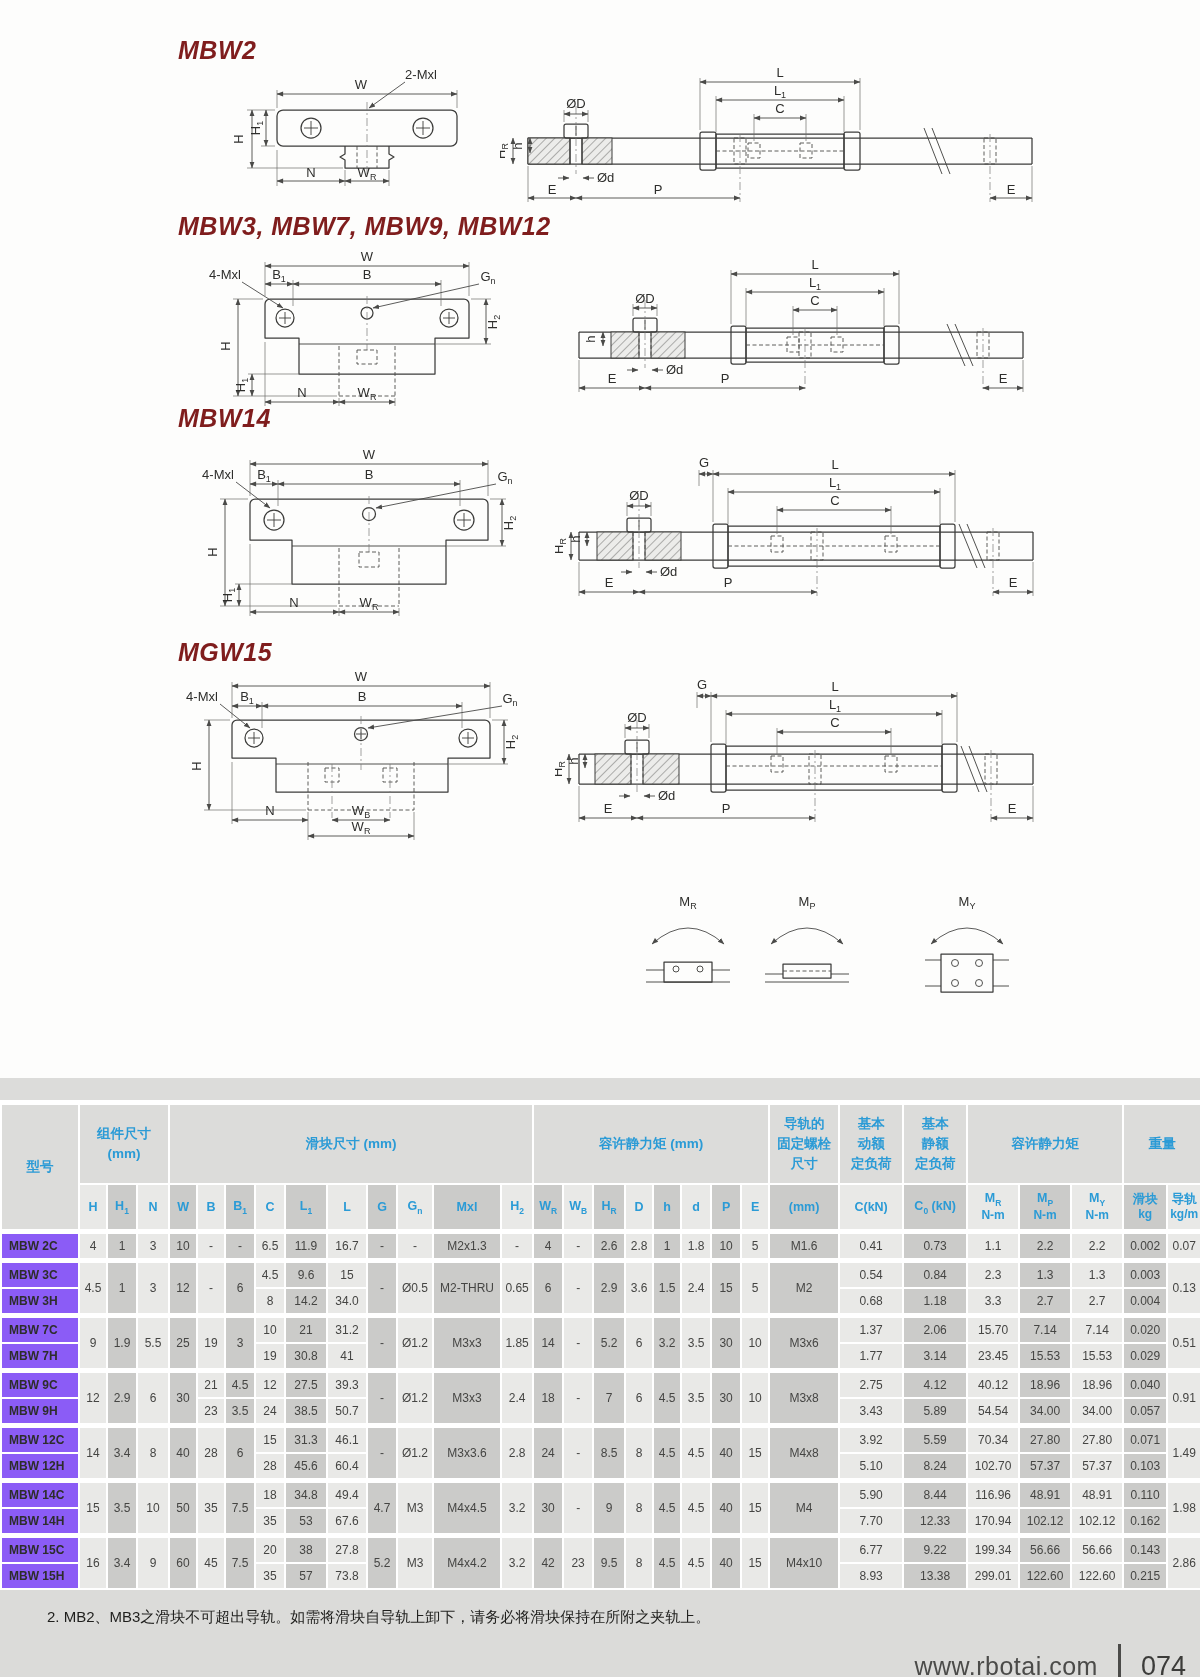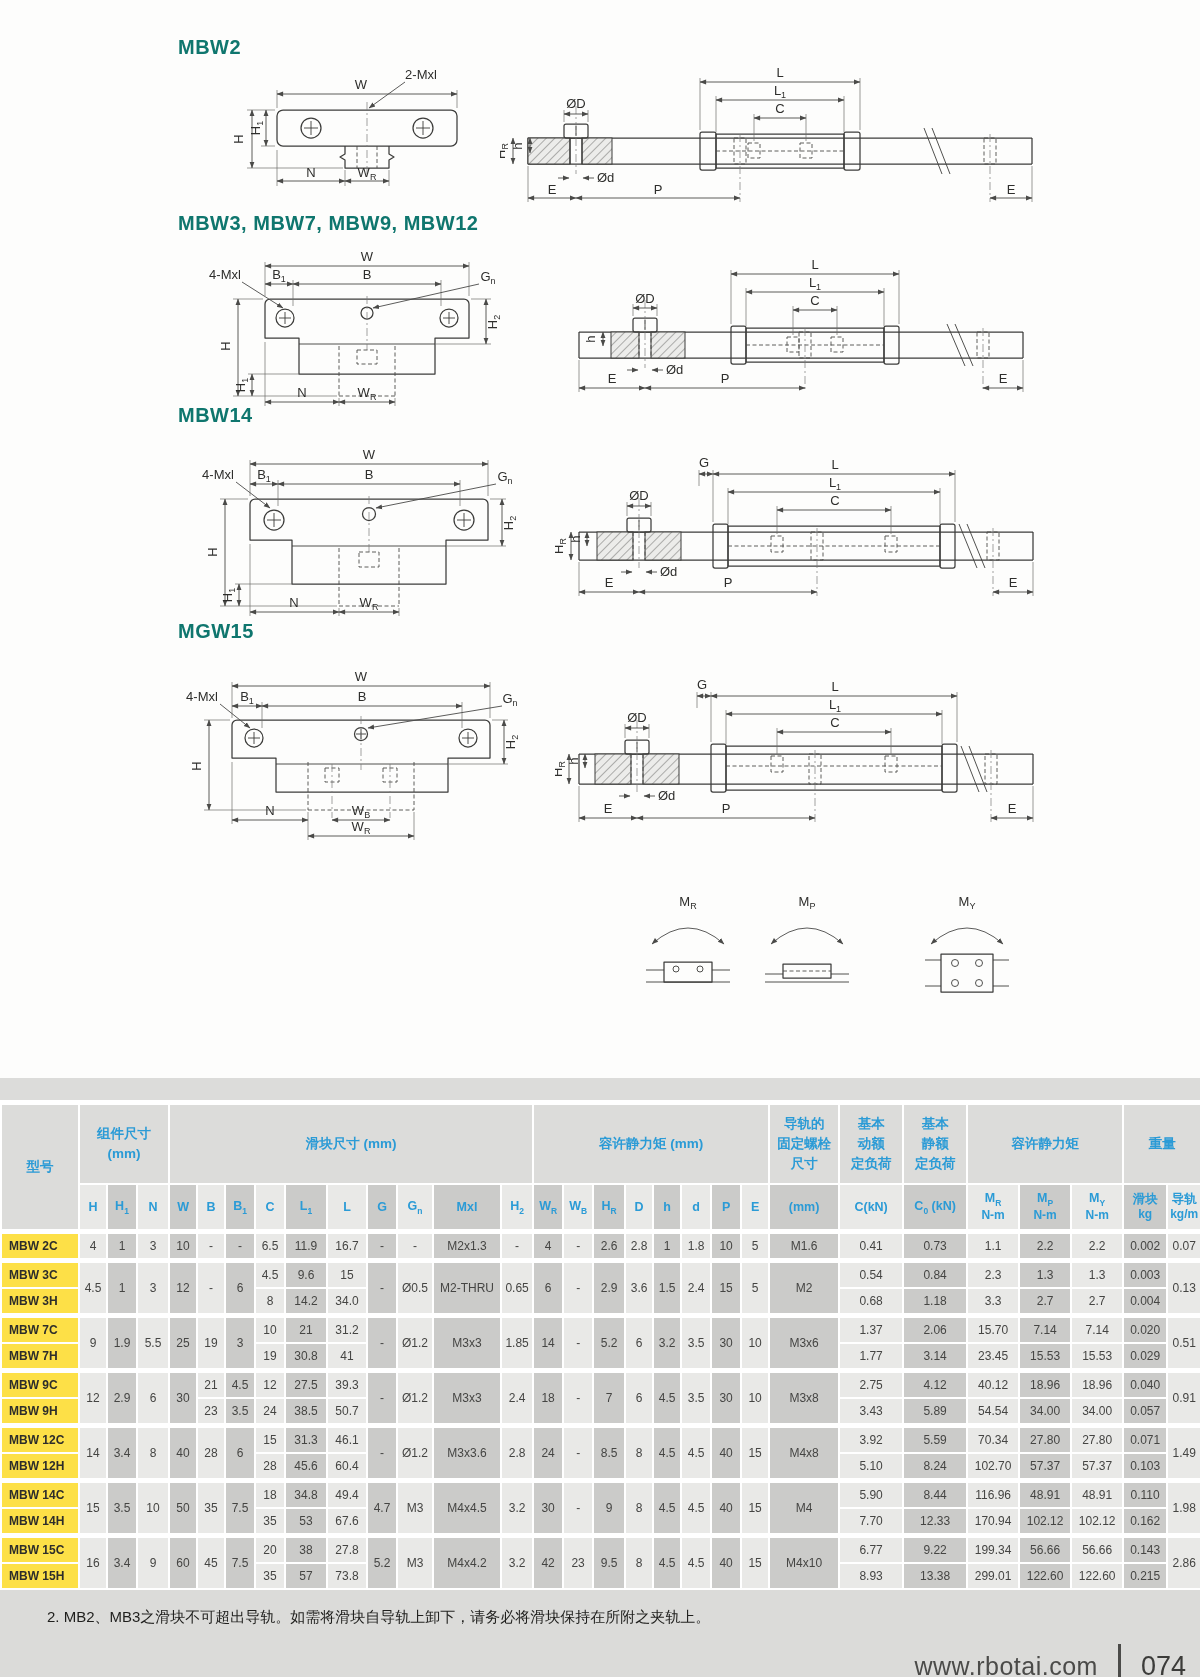--- a/index.html
+++ b/index.html
@@ -1,37 +1,37 @@
 <!DOCTYPE html>
 <html><head>
 <meta charset="utf-8">
 <style>
   html,body{margin:0;padding:0;}
   .page{position:relative;width:1200px;height:1677px;overflow:hidden;background:#fdfdfc;
         font-family:"Liberation Sans","DejaVu Sans",sans-serif;}
-  .dtitle{position:absolute;color:#0f766e;font-weight:bold;font-size:20px;letter-spacing:.5px;}
+  .dtitle{position:absolute;color:#7f1d1d;font-weight:bold;font-size:25px;letter-spacing:.5px;font-style:italic;}
   .dwg{position:absolute;}
   
   .oln{fill:none;stroke:#3d3d3b;stroke-width:1.25;stroke-linejoin:round;}
   .thin{fill:none;stroke:#3d3d3b;stroke-width:.9;}
   .dsh{fill:none;stroke:#4c4c4a;stroke-width:.9;stroke-dasharray:4 2.5;}
   .cl{fill:none;stroke:#7a7a78;stroke-width:.7;stroke-dasharray:8 3 2 3;}
   .dim{fill:none;stroke:#4a4a48;stroke-width:.9;}
   .ext{stroke:#6e6e6c;stroke-width:.7;}
   .ldr{fill:none;stroke:#4a4a48;stroke-width:.9;}
   .hat{fill:url(#ht);stroke:#3d3d3b;stroke-width:1;}
   .lbl{font-family:"Liberation Sans","DejaVu Sans",sans-serif;font-size:13px;fill:#2e2e2c;}
   .sv{font-size:9px;}
   
   .tsec{position:absolute;left:0;top:1078px;width:1200px;height:599px;background:#dbdbd9;}
   .strip{height:22px;background:#dcdcda;border-bottom:5px solid #fff;}
   table{border-collapse:collapse;table-layout:fixed;width:1200px;background:#dbdbd9;}
   th,td{border:2px solid #fff;padding:0;text-align:center;vertical-align:middle;overflow:hidden;}
   td{height:24px;font-size:12px;color:#454543;}
-  .mc{background:#fde047;text-align:left;padding-left:7px;font-weight:bold;font-size:12px;color:#2d2d2b;}
+  .mc{background:#8b5cf6;text-align:left;padding-left:7px;font-weight:bold;font-size:12px;color:#2d2d2b;}
   .lt{background:#e9e9e7;}
   .dk{background:#cbcbc9;}
   th.gh{background:#dcdcda;color:#2b9bd6;font-size:13.5px;font-weight:bold;white-space:pre-line;line-height:1.5;height:78px;}
   th.sh{color:#2b9bd6;font-size:12.5px;font-weight:bold;height:44px;line-height:1.2;}
   th.sh sub{font-size:8.5px;}
   .unit{display:block;font-size:12px;}
   tr.gs>td{border-top-width:5px;}
   thead tr:first-child>th{border-top-width:0;}
   .notes{padding:13px 0 0 10px;font-size:15px;color:#1f1f1d;line-height:1.85;}
   .note2{padding-left:37px;}
@@ -348,21 +348,21 @@
       <line class="dim" x1="84" y1="156" x2="262" y2="156" marker-start="url(#arwr)" marker-end="url(#arw)"></line>
       <text class="lbl" x="173" y="151" text-anchor="middle">P</text>
       <rect class="dsh" x="432" y="96" width="12" height="28"></rect>
       <line class="cl" x1="438" y1="92" x2="438" y2="160"></line>
       <line class="dim" x1="438" y1="156" x2="478" y2="156" marker-start="url(#arwr)" marker-end="url(#arw)"></line>
       <text class="lbl" x="458" y="151" text-anchor="middle">E</text>
       <path class="thin" d="M404,88 L422,132 M412,88 L430,132"></path>
     </g>
   </svg>
 
-  <div class="dtitle" style="left:178px;top:620px">MGW15</div>
+  <div class="dtitle" style="left:178px;top:638px">MGW15</div>
 
   <svg class="dwg" style="left:180px;top:668px" width="350" height="180" viewBox="0 0 350 180">
     <g>
       <path class="oln" d="M52,90 V57 a5,5 0 0 1 5,-5 H305 a5,5 0 0 1 5,5 V90 H268 V124 H96 V90 Z"></path>
       <line class="thin" x1="96" y1="96" x2="268" y2="96"></line>
       <circle class="oln" cx="74" cy="70" r="9"></circle>
       <path class="thin" d="M68,70 H80 M74,64 V76"></path>
       <circle class="oln" cx="288" cy="70" r="9"></circle>
       <path class="thin" d="M282,70 H294 M288,64 V76"></path>
       <circle class="oln" cx="181" cy="66" r="6.5"></circle>

